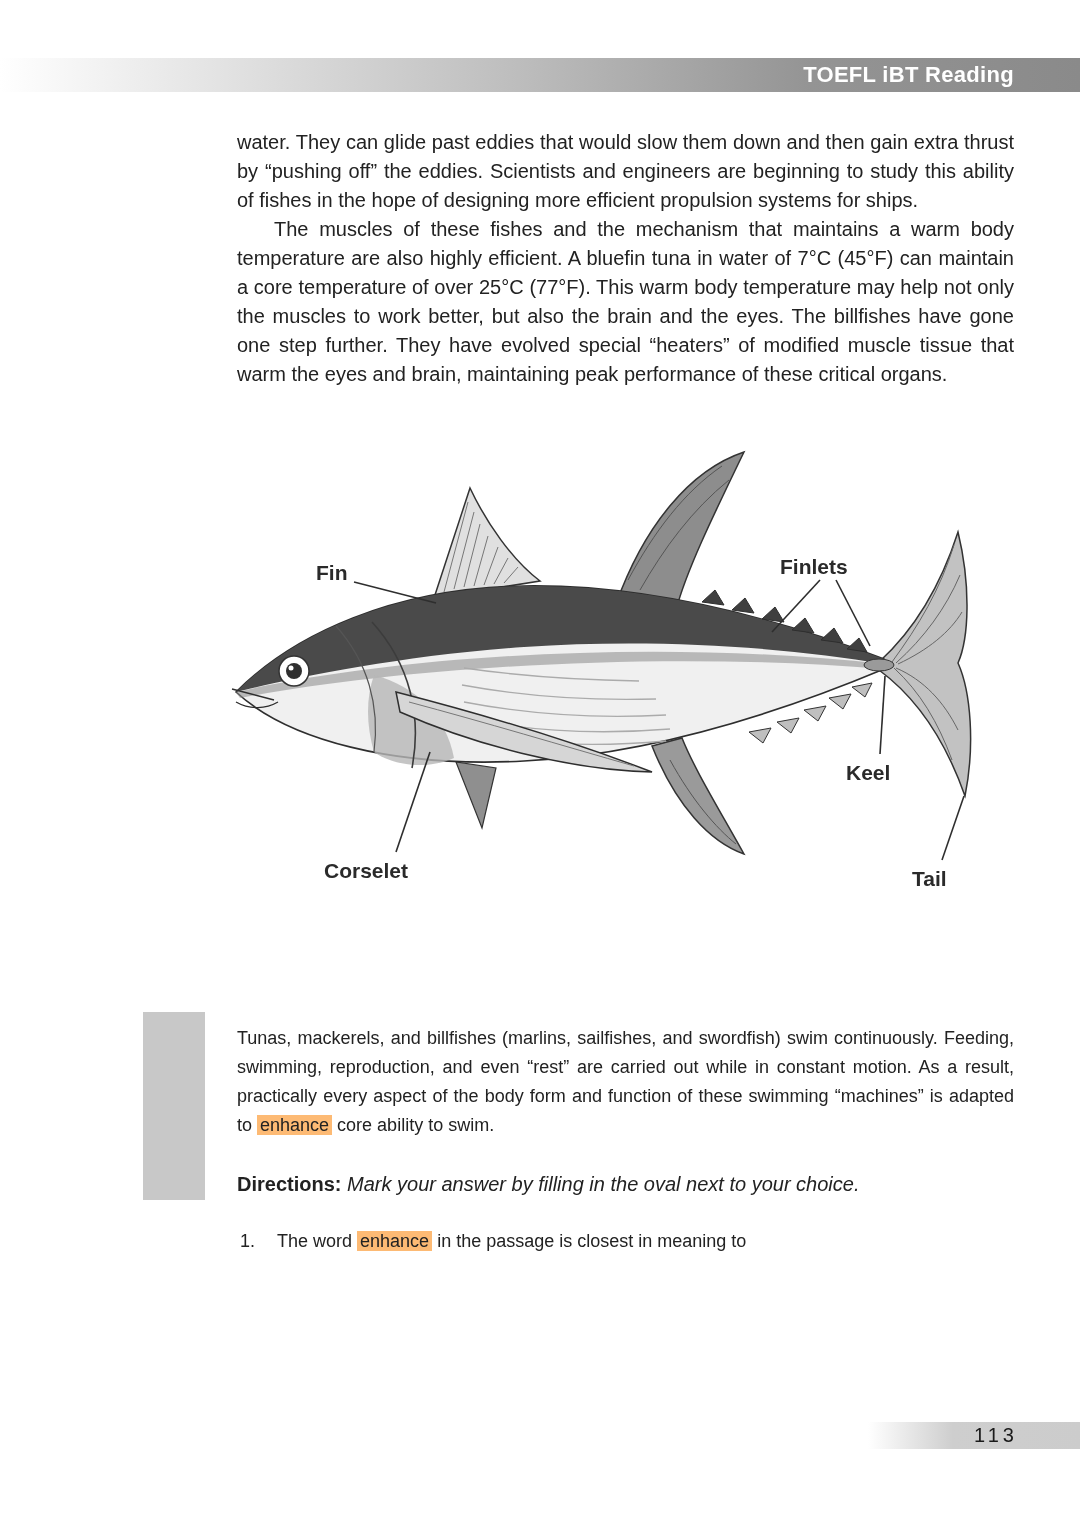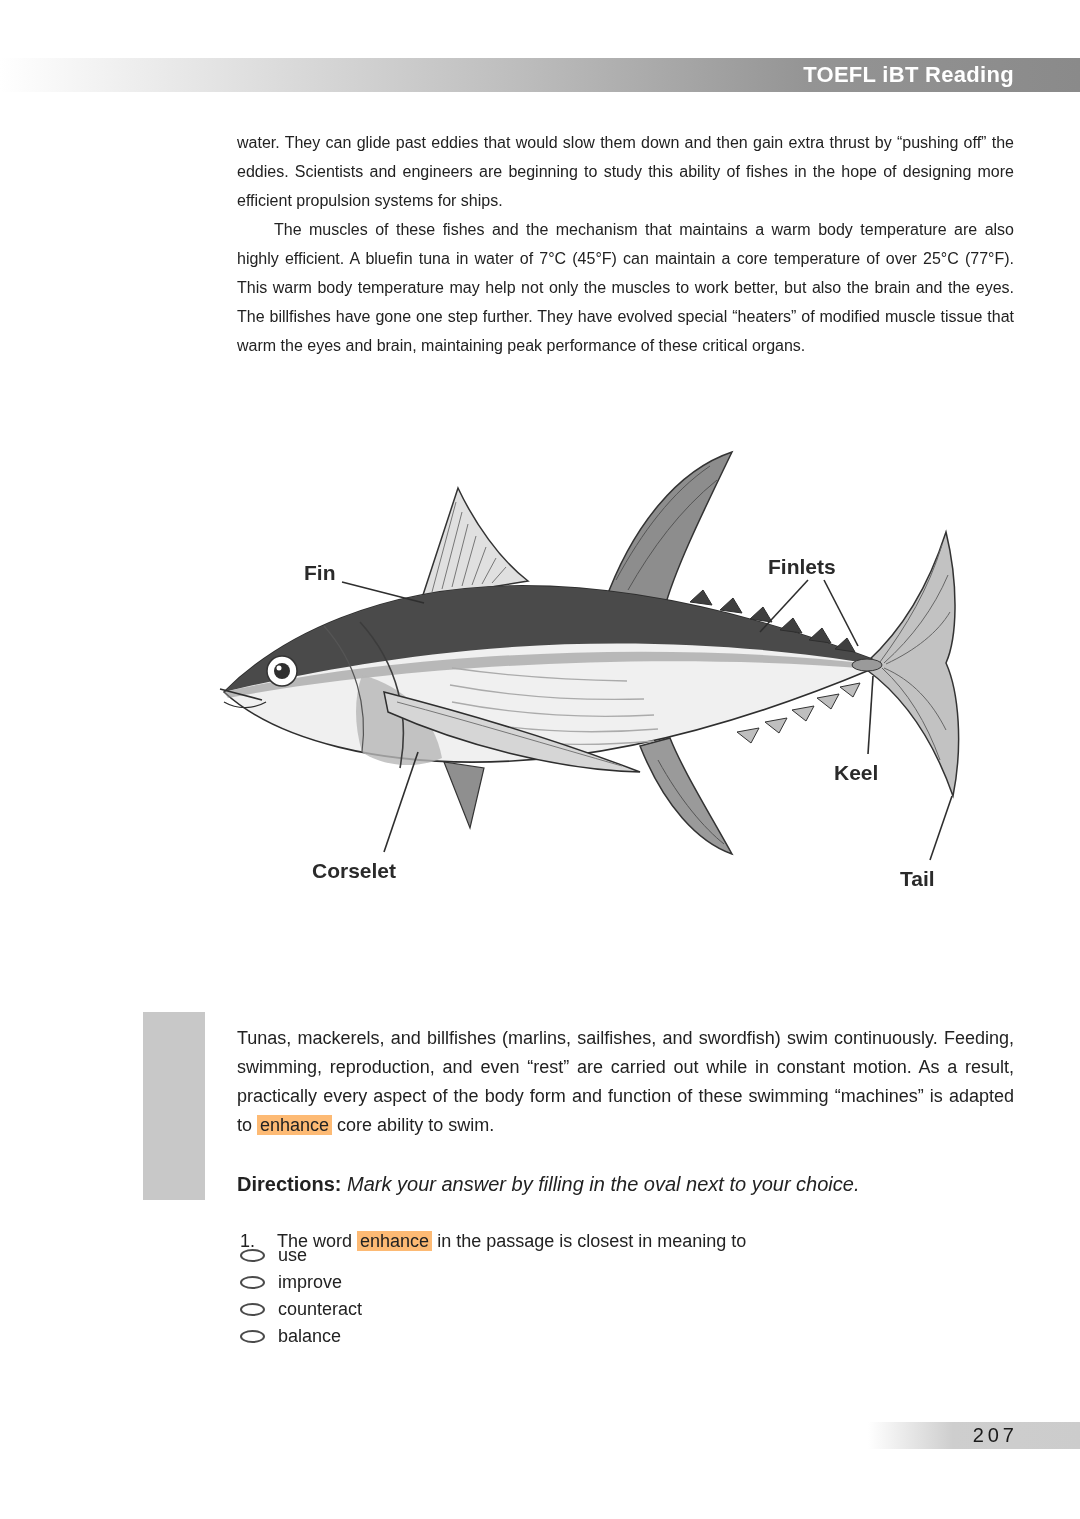--- a/index.html
+++ b/index.html
@@ -27,31 +27,31 @@
     color: #ffffff;
     font-weight: bold;
     font-size: 22px;
     letter-spacing: 0.3px;
   }
 
   
   .passage {
     position: absolute;
     left: 237px; top: 128px; width: 777px;
-    font-size: 16px; line-height: 29px;
+    font-size: 20px; line-height: 29px;
     text-align: justify;
     color: #222;
   }
   .passage p { margin: 0; }
   .passage p.indent { text-indent: 37px; }
 
   
   .fish-figure {
     position: absolute;
-    left: 212px; top: 440px;
+    left: 224px; top: 440px;
     width: 790px; height: 475px;
   }
   .fig-label {
     font-family: "Liberation Sans", sans-serif;
     font-weight: bold;
     font-size: 21px;
     fill: #2a2a2a;
   }
 
   
@@ -247,36 +247,18 @@
     </svg>
   </div>
 
   <div class="margin-bar"></div>
   <p class="excerpt"><span>Tunas, mackerels, and billfishes (marlins, sailfishes, and swordfish) swim continuously. Feeding, swimming, reproduction, and even “rest” are carried out while in constant motion. As a result, practically every aspect of the body form and function of these swimming “machines” is adapted to </span><span class="hl">enhance</span><span> core ability to swim.</span></p>
 
   <p class="directions"><span class="dir-label">Directions:</span><span class="dir-text"> Mark your answer by filling in the oval next to your choice.</span></p>
 
   <p class="question"><span class="q-num">1.</span><span>The word </span><span class="hl">enhance</span><span> in the passage is closest in meaning to</span></p>
 
-  <div class="options">
-    <div class="option-row">
-      <div class="oval"></div>
-      <span>use</span>
-    </div>
-    <div class="option-row">
-      <div class="oval"></div>
-      <span>improve</span>
-    </div>
-    <div class="option-row">
-      <div class="oval"></div>
-      <span>counteract</span>
-    </div>
-    <div class="option-row">
-      <div class="oval"></div>
-      <span>balance</span>
-    </div>
-  </div>
 
   <div class="footer-band">
-    <span class="footer-page">207</span>
+    <span class="footer-page">113</span>
   </div>
 
 </div>
 
 </body></html>

